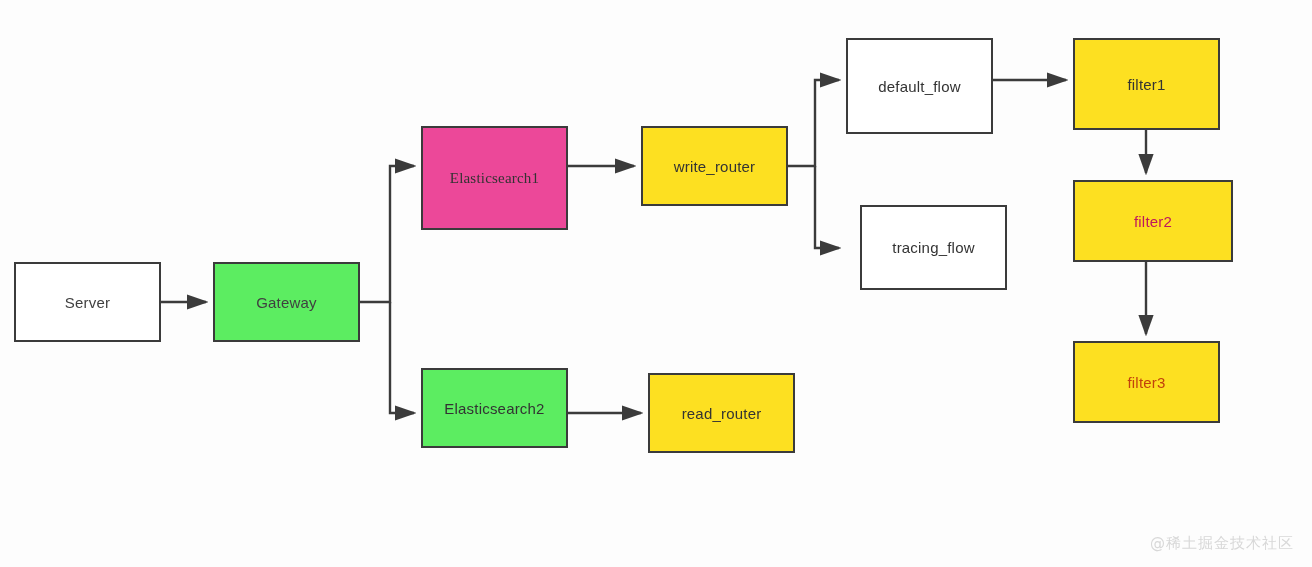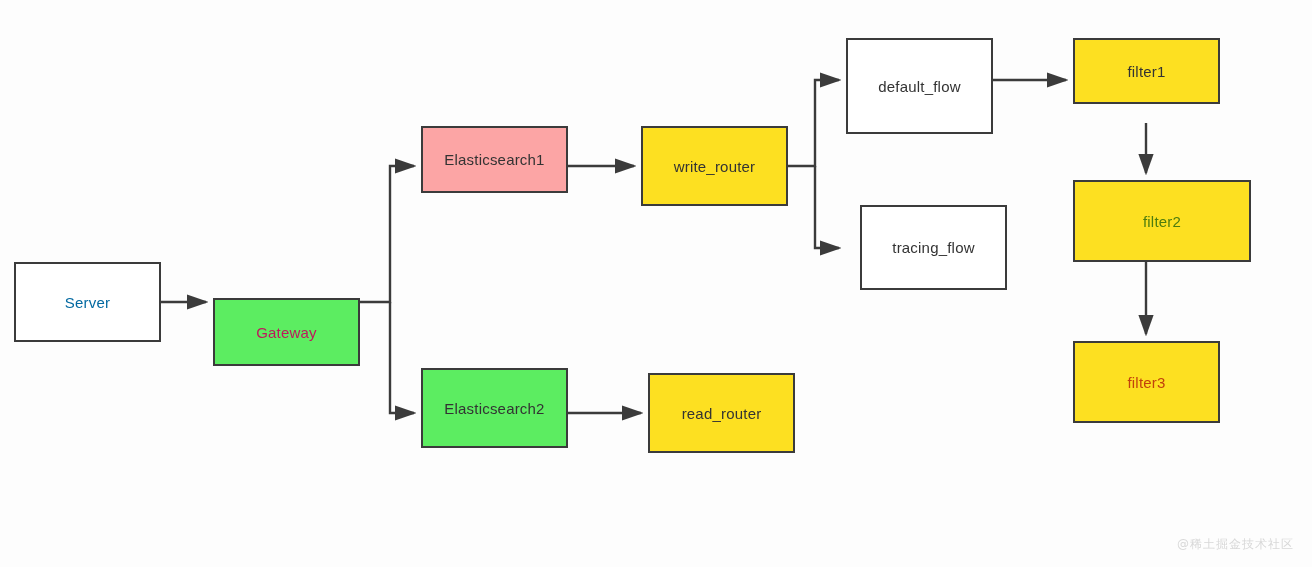--- a/index.html
+++ b/index.html
@@ -37,21 +37,21 @@
   }
   .node-label {
     pointer-events: none;
     white-space: nowrap;
   }
   .watermark {
     position: absolute;
     right: 18px;
     bottom: 14px;
     color: #d8d8d8;
-    font-size: 12px;
+    font-size: 15px;
     font-family: "DejaVu Sans", sans-serif;
     letter-spacing: 1px;
     z-index: 3;
     user-select: none;
   }
 </style>
 </head>
 <body>
 
 <div id="canvas">
@@ -70,48 +70,48 @@
         <path d="M 568 413 L 641 413" fill="none" stroke="#3b3b3b" stroke-width="2.4" stroke-linejoin="miter" stroke-linecap="butt" marker-end="url(#arrowhead)"></path>
         <path d="M 788 166 L 815 166 L 815 80 L 839 80" fill="none" stroke="#3b3b3b" stroke-width="2.4" stroke-linejoin="miter" stroke-linecap="butt" marker-end="url(#arrowhead)"></path>
         <path d="M 815 166 L 815 248 L 839 248" fill="none" stroke="#3b3b3b" stroke-width="2.4" stroke-linejoin="miter" stroke-linecap="butt" marker-end="url(#arrowhead)"></path>
         <path d="M 993 80 L 1066 80" fill="none" stroke="#3b3b3b" stroke-width="2.4" stroke-linejoin="miter" stroke-linecap="butt" marker-end="url(#arrowhead)"></path>
         <path d="M 1146 123 L 1146 173" fill="none" stroke="#3b3b3b" stroke-width="2.4" stroke-linejoin="miter" stroke-linecap="butt" marker-end="url(#arrowhead)"></path>
         <path d="M 1146 262 L 1146 334" fill="none" stroke="#3b3b3b" stroke-width="2.4" stroke-linejoin="miter" stroke-linecap="butt" marker-end="url(#arrowhead)"></path>
       </g>
   </svg>
 
   <div id="nodes-group">
-      <div class="node" style="left: 14px; top: 262px; width: 147px; height: 80px; background: rgb(255, 255, 255); border-color: rgb(59, 59, 59); color: #0369a1;">
+      <div class="node" style="left: 14px; top: 262px; width: 147px; height: 80px; background: rgb(255, 255, 255); border-color: rgb(59, 59, 59); color: #404040;">
         <span class="node-label">Server</span>
       </div>
-      <div class="node" style="left: 213px; top: 262px; width: 147px; height: 68px; background: rgb(92, 237, 97); border-color: rgb(59, 59, 59); color: #be185d; margin-top: 36px;">
+      <div class="node" style="left: 213px; top: 262px; width: 147px; height: 80px; background: rgb(92, 237, 97); border-color: rgb(59, 59, 59); color: #404040;">
         <span class="node-label">Gateway</span>
       </div>
-      <div class="node" style="left: 421px; top: 126px; width: 147px; height: 67px; background: #fca5a5; border-color: rgb(59, 59, 59); color: rgb(51, 51, 51);">
+      <div class="node" style="left: 421px; top: 126px; width: 147px; height: 104px; background: #ec4899; border-color: rgb(59, 59, 59); color: rgb(51, 51, 51); font-family: Liberation Serif, serif;">
         <span class="node-label">Elasticsearch1</span>
       </div>
       <div class="node" style="left: 421px; top: 368px; width: 147px; height: 80px; background: rgb(92, 237, 97); border-color: rgb(59, 59, 59); color: rgb(51, 51, 51);">
         <span class="node-label">Elasticsearch2</span>
       </div>
       <div class="node" style="left: 641px; top: 126px; width: 147px; height: 80px; background: rgb(253, 224, 33); border-color: rgb(59, 59, 59); color: rgb(51, 51, 51);">
         <span class="node-label">write_router</span>
       </div>
       <div class="node" style="left: 648px; top: 373px; width: 147px; height: 80px; background: rgb(253, 224, 33); border-color: rgb(59, 59, 59); color: rgb(51, 51, 51);">
         <span class="node-label">read_router</span>
       </div>
       <div class="node" style="left: 846px; top: 38px; width: 147px; height: 96px; background: rgb(255, 255, 255); border-color: rgb(59, 59, 59); color: rgb(51, 51, 51);">
         <span class="node-label">default_flow</span>
       </div>
       <div class="node" style="left: 846px; top: 205px; width: 147px; height: 85px; background: rgb(255, 255, 255); border-color: rgb(59, 59, 59); color: rgb(51, 51, 51); margin-left: 14px;">
         <span class="node-label">tracing_flow</span>
       </div>
-      <div class="node" style="left: 1073px; top: 38px; width: 147px; height: 66px; background: rgb(253, 224, 33); border-color: rgb(59, 59, 59); color: rgb(51, 51, 51); align-items: center;">
+      <div class="node" style="left: 1073px; top: 38px; width: 147px; height: 92px; background: rgb(253, 224, 33); border-color: rgb(59, 59, 59); color: rgb(51, 51, 51); align-items: center;">
         <span class="node-label">filter1</span>
       </div>
-      <div class="node" style="left: 1073px; top: 180px; width: 178px; height: 82px; background: rgb(253, 224, 33); border-color: rgb(59, 59, 59); color: #4d7c0f;">
+      <div class="node" style="left: 1073px; top: 180px; width: 160px; height: 82px; background: rgb(253, 224, 33); border-color: rgb(59, 59, 59); color: #be185d;">
         <span class="node-label">filter2</span>
       </div>
       <div class="node" style="left: 1073px; top: 341px; width: 147px; height: 82px; background: rgb(253, 224, 33); border-color: rgb(59, 59, 59); color: #c2410c;">
         <span class="node-label">filter3</span>
       </div>
     </div>
 
   <div class="watermark">@稀土掘金技术社区</div>
 </div>
 

